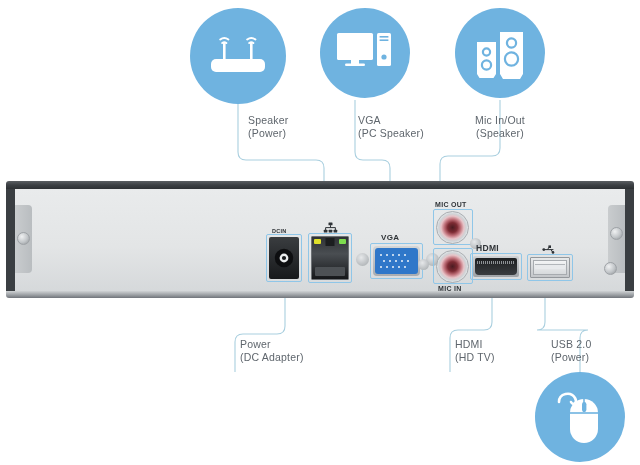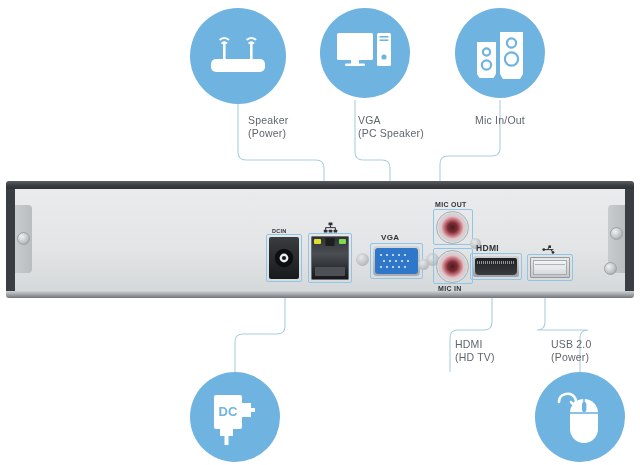--- a/index.html
+++ b/index.html
@@ -256,20 +256,21 @@
       <g fill="none" stroke="#6fb3e0" stroke-width="2.2">
         <circle cx="15.5" cy="26" r="3.6"></circle>
         <circle cx="15.5" cy="39" r="4.6"></circle>
         <circle cx="40.5" cy="17" r="4.6"></circle>
         <circle cx="40.5" cy="33" r="6.6"></circle>
       </g>
     </svg>
   </div>
   <div class="label" style="left:454px; top:114px; text-align:center; width:92px;">
     <span>Mic In/Out</span>
+    <span class="l2">(Speaker)</span>
   </div>
 
   <div id="device">
     <div class="chassis-top"></div>
     <div class="chassis-body"></div>
     <div class="chassis-bottom"></div>
 
     <div class="bracket left"></div>
     <div class="bracket right"></div>
     <div class="screw" style="left:11px; top:51px;"></div>
@@ -353,40 +354,33 @@
         <rect x="6.4" y="0.4" width="2.6" height="2.6" stroke="none"></rect>
         <circle cx="11" cy="7.4" r="1.3" stroke="none"></circle>
       </g>
     </svg>
     <div class="port-hl" style="left:521px; top:73px; width:46px; height:27px;"></div>
     <div class="usb" style="left:524px; top:76px; width:40px; height:21px;">
       <div class="usb-inner"></div>
     </div>
   </div>
 
+  <div class="label" style="left:240px; top:338px;">
+    <span>Power</span>
+    <span class="l2">(DC Adapter)</span>
+  </div>
   <div class="label" style="left:455px; top:338px;">
     <span>HDMI</span>
     <span class="l2">(HD TV)</span>
   </div>
   <div class="label" style="left:551px; top:338px;">
     <span>USB 2.0</span>
     <span class="l2">(Power)</span>
   </div>
 
-  <div class="circle" style="left:190px; top:372px; width:90px; height:90px;">
-    <svg width="58" height="60" viewBox="0 0 58 60">
-      <g fill="#ffffff">
-        <rect x="8" y="8" width="28" height="34" rx="2"></rect>
-        <path d="M36,16 h9 v5 h4 v4 h-4 v5 h-9 z"></path>
-        <rect x="14" y="42" width="13" height="7"></rect>
-        <rect x="18.5" y="49" width="4" height="9"></rect>
-      </g>
-      <text x="22" y="29" font-family="'Liberation Sans',sans-serif" font-size="13" font-weight="bold" fill="#6fb3e0" text-anchor="middle">DC</text>
-    </svg>
-  </div>
 
 
   <div class="circle" style="left:535px; top:372px; width:90px; height:90px;">
     <svg width="58" height="58" viewBox="0 0 58 58">
       <path d="M8,14 C8,5 20,3 24,10 C27,15 22,18 20,14" fill="none" stroke="#ffffff" stroke-width="2.6" stroke-linecap="round"></path>
       <rect x="19" y="11" width="28" height="44" rx="14" fill="#ffffff"></rect>
       <g stroke="#6fb3e0" stroke-width="1.6" fill="none">
         <path d="M33,11 V24"></path>
         <path d="M19,25 H47"></path>
       </g>

